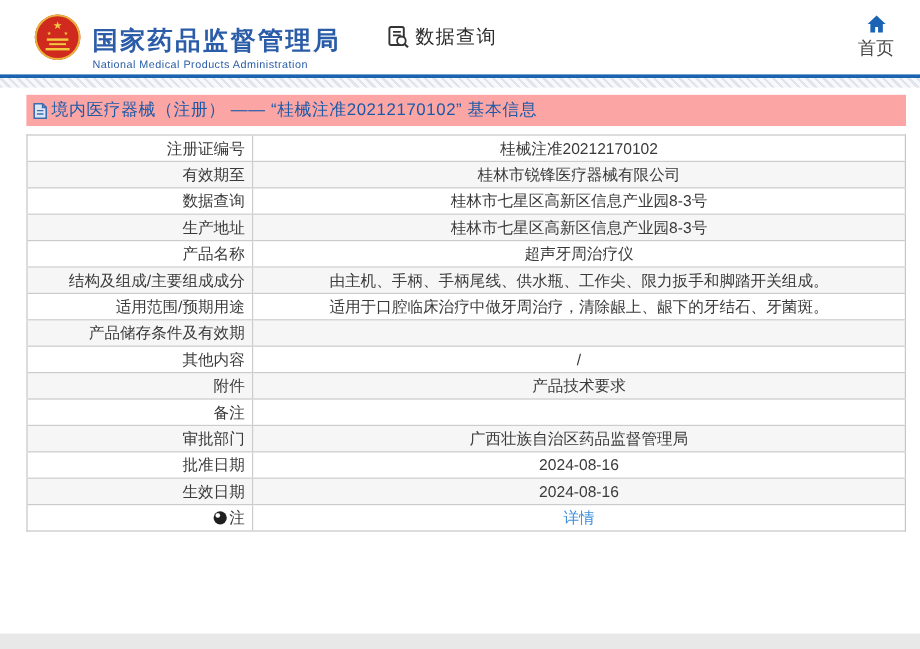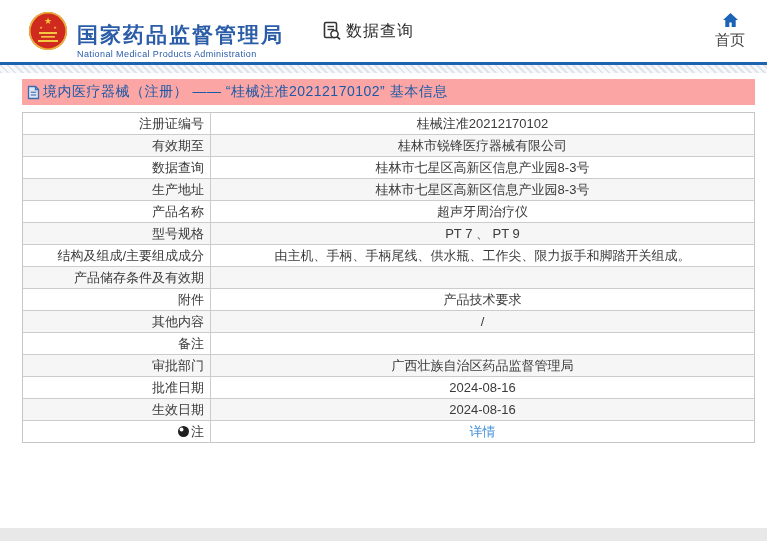--- a/index.html
+++ b/index.html
@@ -117,38 +117,38 @@
         </tr>
         <tr>
           <td class="label-cell">生产地址</td>
           <td class="value-cell">桂林市七星区高新区信息产业园8-3号</td>
         </tr>
         <tr>
           <td class="label-cell">产品名称</td>
           <td class="value-cell">超声牙周治疗仪</td>
         </tr>
         <tr>
-          <td class="label-cell">型号规格</td>
-          <td class="value-cell">PT 7 、 PT 9</td>
+          <td class="label-cell">结构及组成/主要组成成分</td>
+          <td class="value-cell">由主机、手柄、手柄尾线、供水瓶、工作尖、限力扳手和脚踏开关组成。</td>
         </tr>
         <tr>
-          <td class="label-cell">结构及组成/主要组成成分</td>
-          <td class="value-cell">由主机、手柄、手柄尾线、供水瓶、工作尖、限力扳手和脚踏开关组成。</td>
+          <td class="label-cell">适用范围/预期用途</td>
+          <td class="value-cell">适用于口腔临床治疗中做牙周治疗，清除龈上、龈下的牙结石、牙菌斑。</td>
         </tr>
         <tr>
           <td class="label-cell">产品储存条件及有效期</td>
           <td class="value-cell"></td>
         </tr>
         <tr>
+          <td class="label-cell">其他内容</td>
+          <td class="value-cell">/</td>
+        </tr>
+        <tr>
           <td class="label-cell">附件</td>
           <td class="value-cell">产品技术要求</td>
-        </tr>
-        <tr>
-          <td class="label-cell">其他内容</td>
-          <td class="value-cell">/</td>
         </tr>
         <tr>
           <td class="label-cell">备注</td>
           <td class="value-cell"></td>
         </tr>
         <tr>
           <td class="label-cell">审批部门</td>
           <td class="value-cell">广西壮族自治区药品监督管理局</td>
         </tr>
         <tr>

